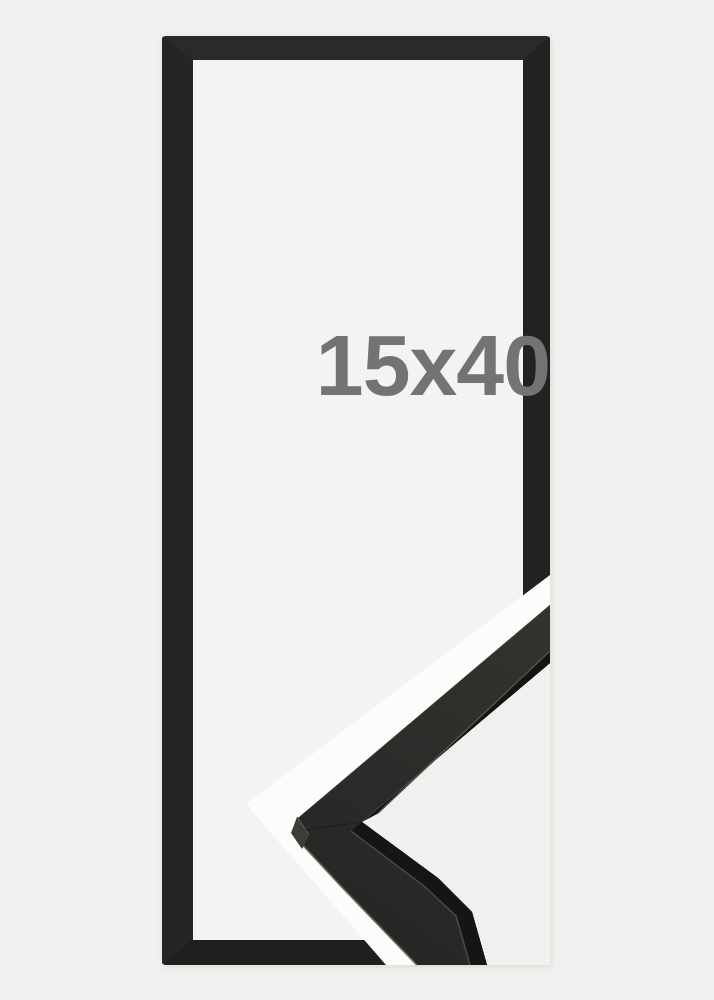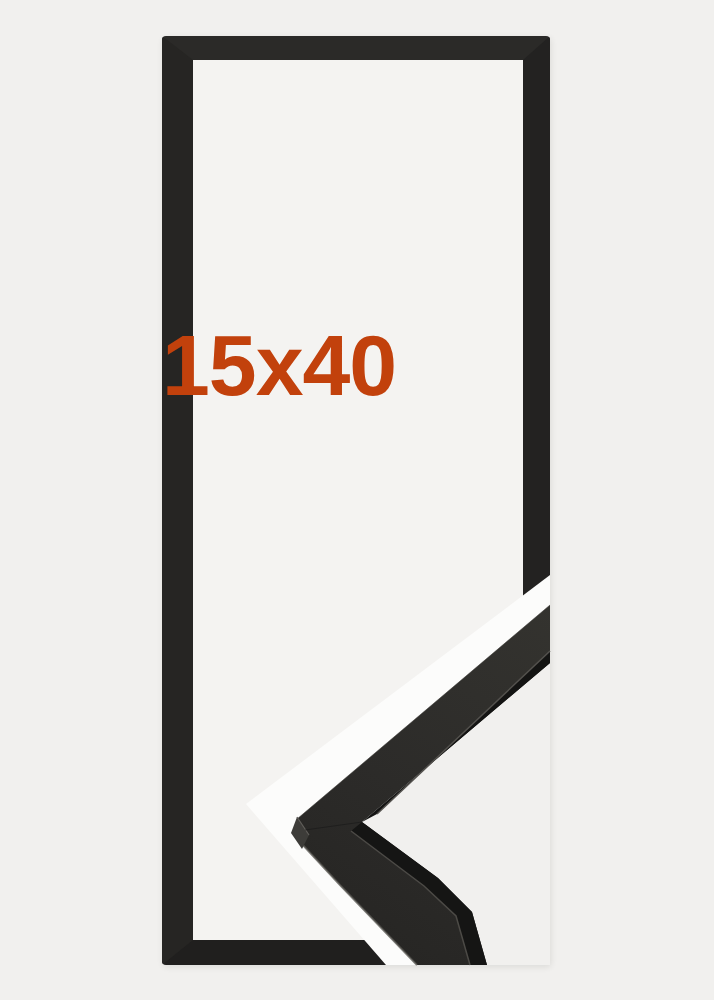--- a/index.html
+++ b/index.html
@@ -26,26 +26,26 @@
     background: #f4f3f1;
     background-clip: padding-box;
     border-radius: 4px;
     box-shadow: 1px 2px 6px rgba(40,35,30,0.10);
   }
   .size-label {
     position: absolute;
     left: 162px;
     top: 319px;
     width: 388px;
-    text-align: left;
+    text-align: right;
     font-weight: 700;
     font-size: 86px;
     line-height: 92px;
     letter-spacing: -1px;
-    color: #c2410c;
+    color: #737373;
   }
   .inset-overlay {
     position: absolute;
     left: 0;
     top: 0;
     width: 714px;
     height: 1000px;
   }
 </style>
 </head>

